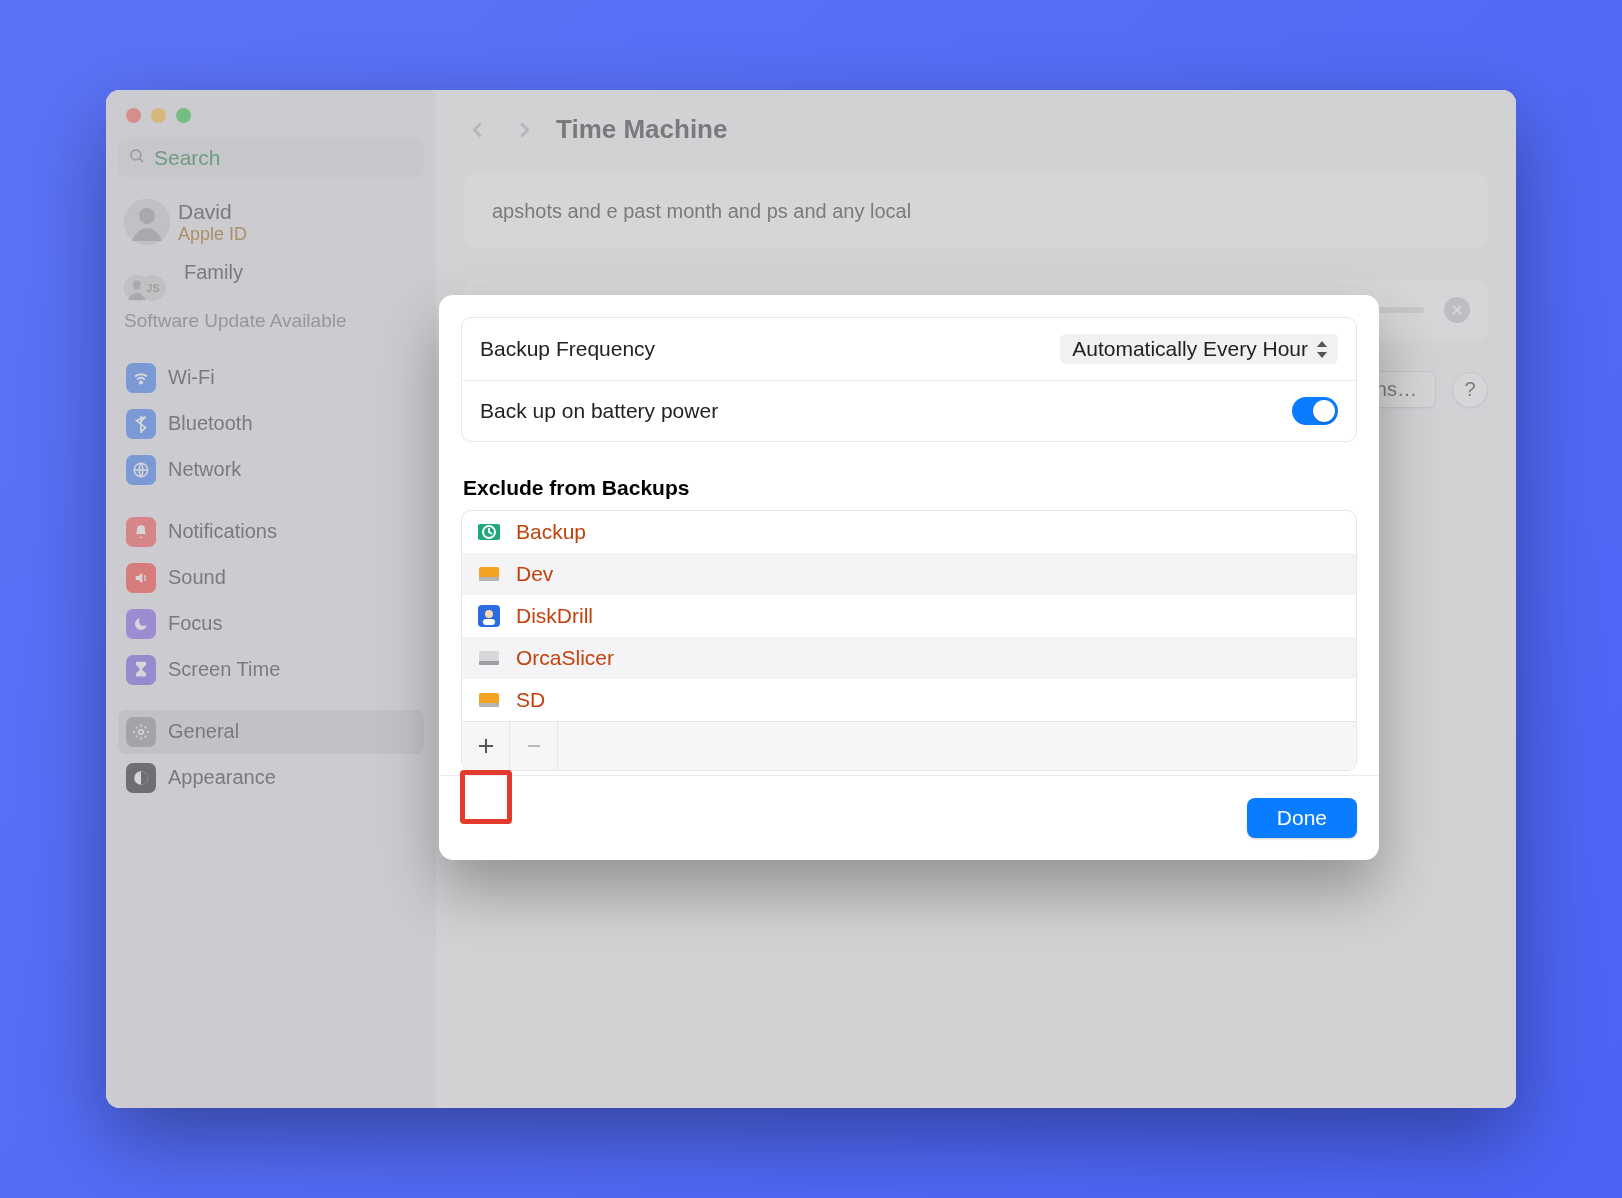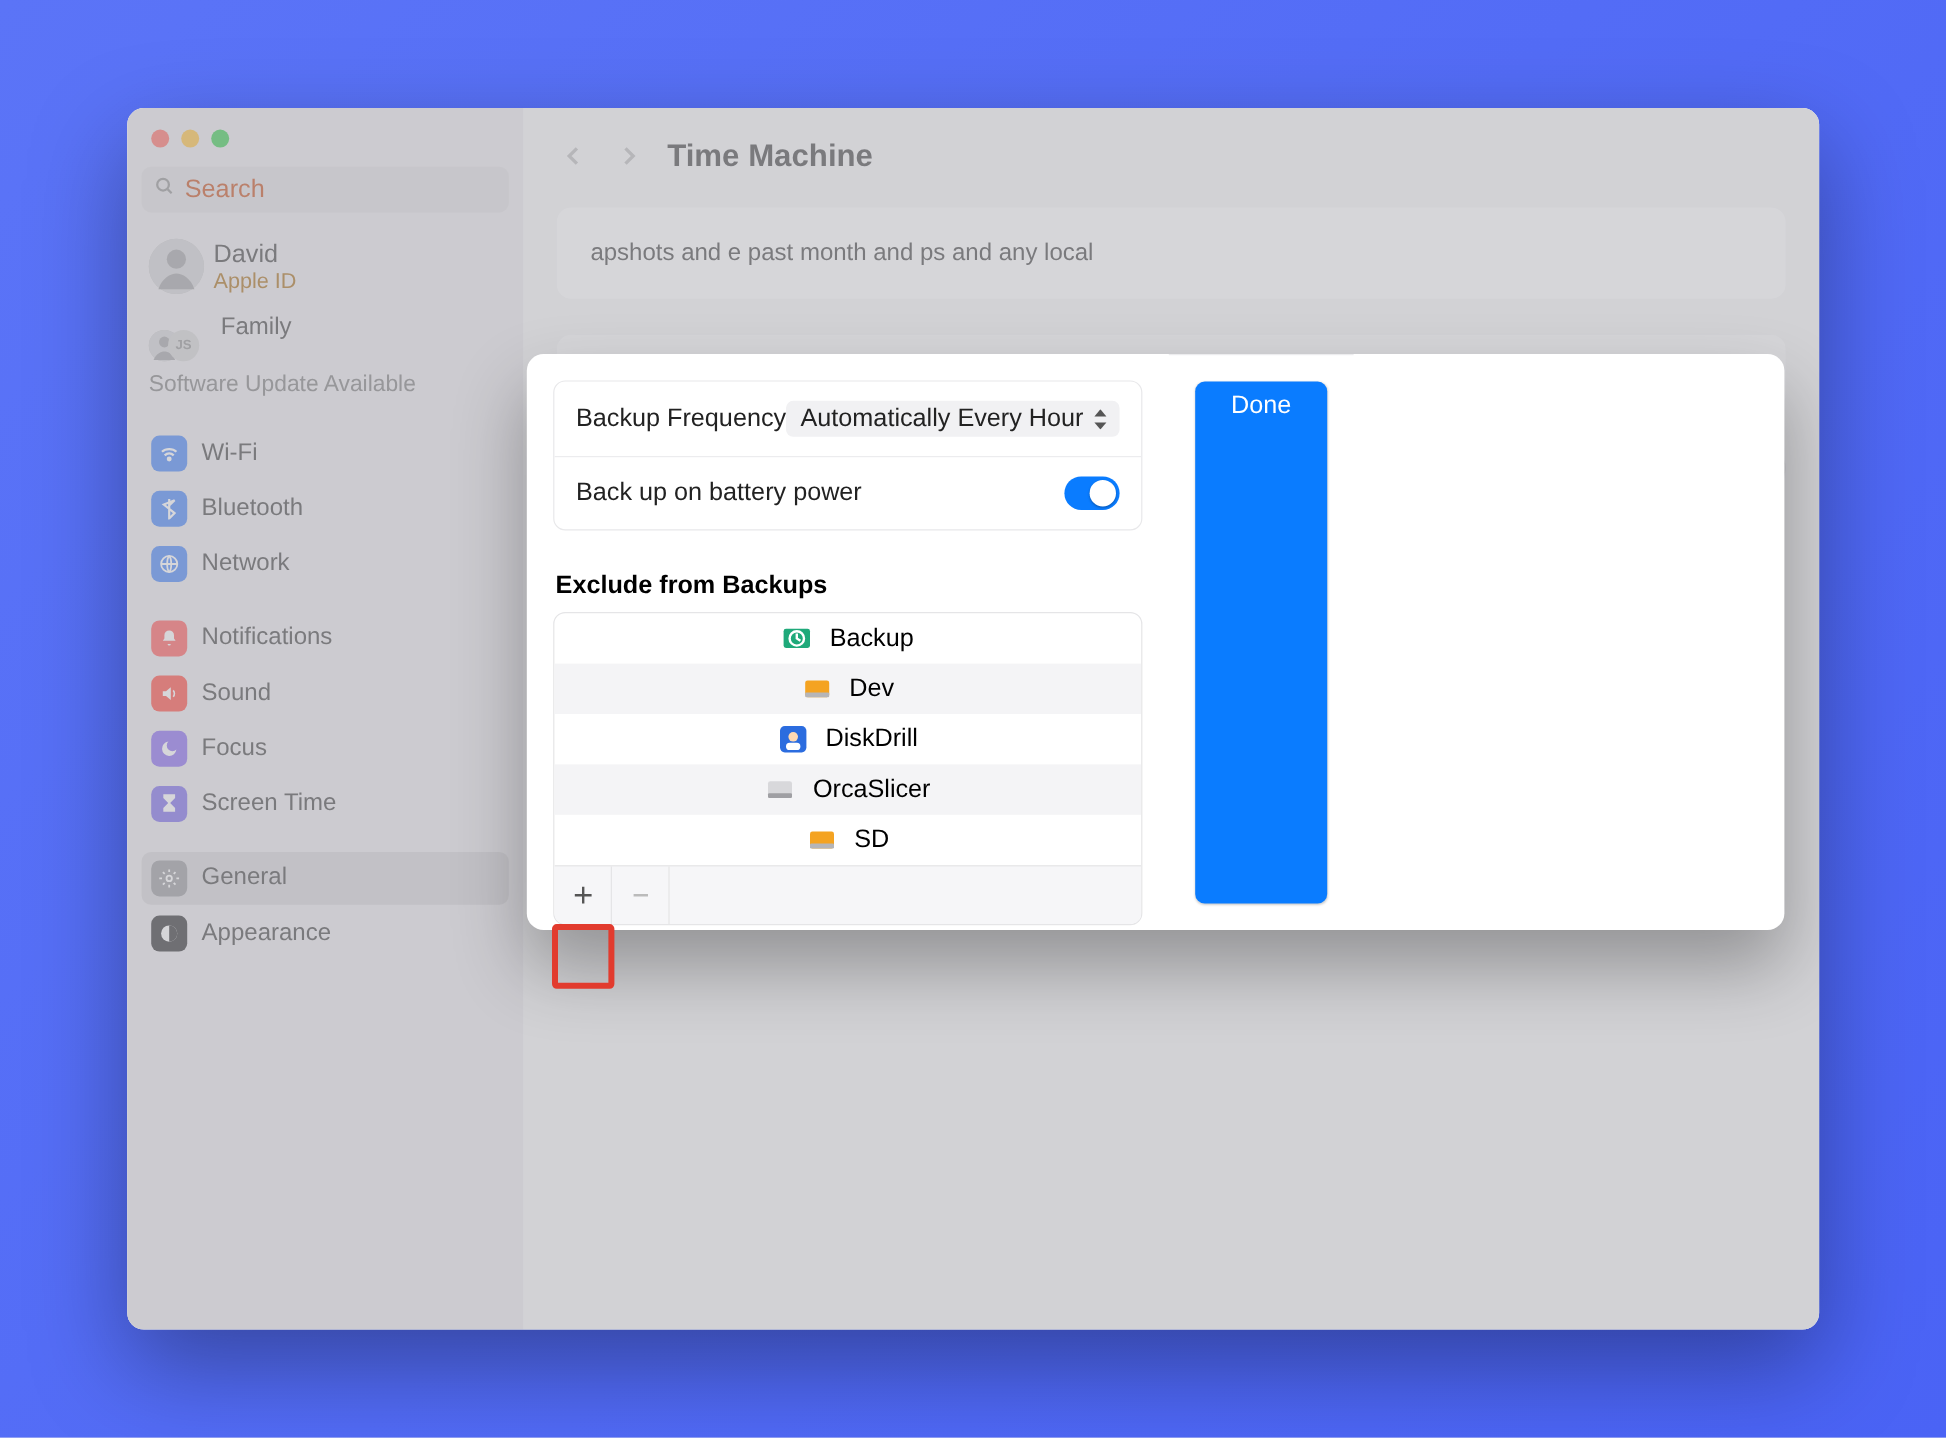--- a/index.html
+++ b/index.html
@@ -42,21 +42,21 @@
   .dot.red { background: #ff5f57; }
   .dot.yellow { background: #febc2e; }
   .dot.green { background: #28c840; }
   .search {
     display: flex;
     align-items: center;
     background: #dedcdf;
     border-radius: 8px;
     padding: 7px 10px;
     gap: 8px;
-    color: #c2410c;
+    color: #15803d;
     font-size: 21px;
     margin-bottom: 18px;
   }
   .search svg { width: 18px; height: 18px; color: #888; }
   .user-row {
     display: flex; align-items: center; gap: 8px;
     padding: 4px 6px 14px 6px;
   }
   .avatar { width: 46px; height: 46px; border-radius: 50%; background: #bcbcbc; display: flex; align-items: center; justify-content: center; position: relative; }
   .avatar svg { width: 46px; height: 46px; }
@@ -147,27 +147,27 @@
     position: absolute; inset: 0;
     background: rgba(180,180,185,0.55);
     z-index: 5;
   }
 
   
   .sheet {
     position: absolute;
     top: 205px;
     left: 333px;
-    width: 1048px;
+    width: 940px;
     background: #fff;
     border-radius: 14px;
     box-shadow: 0 30px 60px rgba(0,0,0,0.3);
     z-index: 20;
     display: flex;
-    flex-direction: row;
+    flex-direction: column;
   }
   .sheet-content { padding: 22px 22px 4px 22px; }
   .row-group {
     border: 1px solid #e8e8ea;
     border-radius: 10px;
     overflow: hidden;
   }
   .sheet-row {
     display: flex; align-items: center; justify-content: space-between;
     padding: 16px 18px; font-size: 21px; color: #222;
@@ -191,21 +191,21 @@
     width: 22px; height: 22px; border-radius: 50%; background: #fff;
     box-shadow: 0 1px 2px rgba(0,0,0,0.3);
   }
   .exclude-title { font-size: 21px; font-weight: 700; margin: 34px 2px 10px 2px; }
   .exclude-box {
     border: 1px solid #e5e5e7; border-radius: 10px;
     overflow: hidden;
   }
   .exc-row {
     display: flex; align-items: center; gap: 14px;
-    padding: 8px 14px; font-size: 21px; color: #000000; justify-content: center;
+    padding: 8px 14px; font-size: 21px; color: #c2410c;
   }
   .exc-row.alt { background: #f4f4f6; }
   .exc-icon { width: 26px; height: 26px; display: flex; align-items: center; justify-content: center; }
   .exc-footer {
     display: flex; align-items: center; gap: 0;
     border-top: 1px solid #e5e5e7;
     background: #f6f6f8;
   }
   .exc-btn {
     width: 48px; height: 48px;

